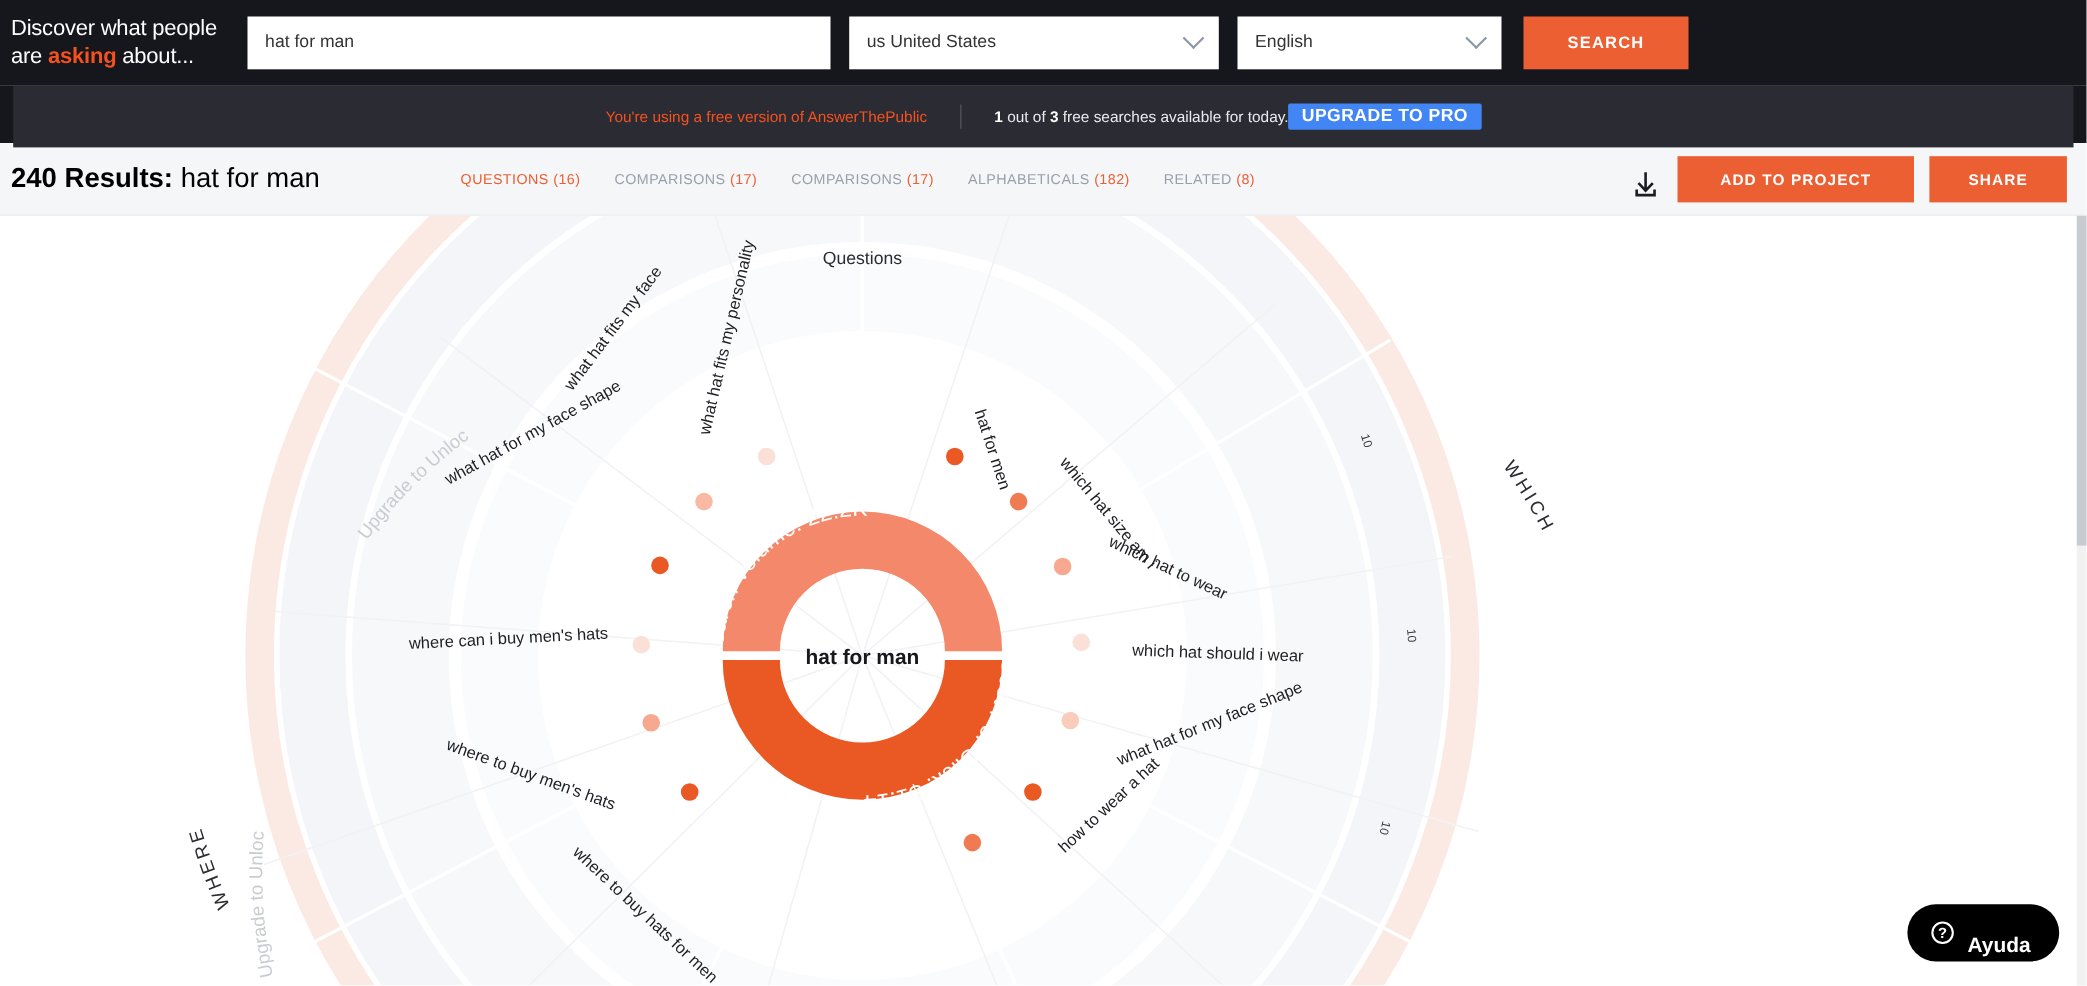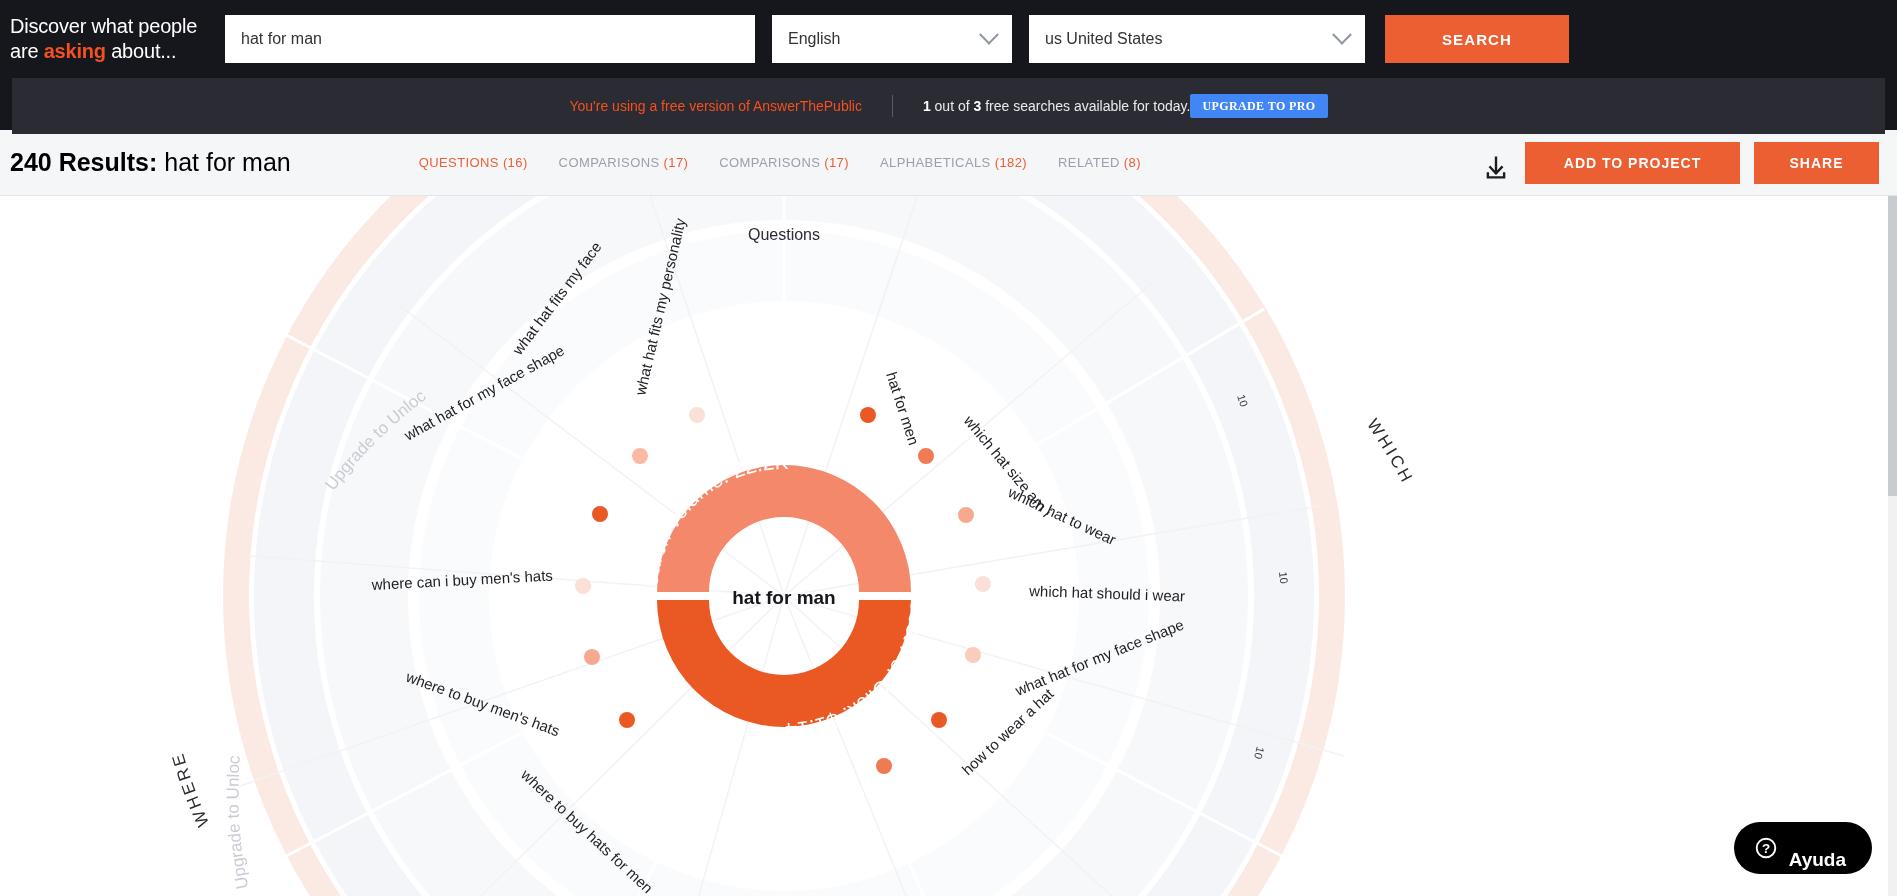--- a/index.html
+++ b/index.html
@@ -59,21 +59,21 @@
   .select-country { width: 336px; }
   .select-lang { width: 240px; }
   .chev {
     width: 14px; height: 14px;
     border-right: 2px solid #8d98a5;
     border-bottom: 2px solid #8d98a5;
     transform: rotate(45deg) translate(-3px,-3px);
     flex: 0 0 auto;
   }
   .search-btn {
-    width: 184px; height: 48px;
+    width: 150px; height: 48px;
     background: #ec5f33;
     color: #fff;
     border: none;
     margin-left: 20px;
     font-size: 15px;
     font-weight: bold;
     letter-spacing: 1.1px;
     cursor: pointer;
     font-family: "Liberation Sans", sans-serif;
   }
@@ -98,26 +98,26 @@
     margin: 0 30px;
   }
   .notice-count { color: #e9eaee; font-size: 14px; }
   .notice-count b { color: #fff; font-weight: bold; }
   .upgrade-btn {
     background: #4285f4;
     color: #fff;
     border: none;
     height: 24px;
     padding: 0 12px;
-    font-size: 12px;
+    font-size: 16px;
     font-weight: bold;
     letter-spacing: 0.4px;
     border-radius: 2px;
     cursor: pointer;
-    font-family: Liberation Serif, serif;
+    font-family: Liberation Sans, sans-serif;
   }
 
   
   .dark-strip {
     height: 52px;
     background: #16161d;
   }
 
   
   .results-header {
@@ -224,27 +224,27 @@
 <body>
 
 <div class="topbar">
   <div class="tagline">
     <span>Discover what people</span><br>
     <span>are </span><span class="hl">asking</span><span> about...</span>
   </div>
 
   <input class="search-field" type="text" value="hat for man" placeholder="Enter your keyword" style="">
 
+  <div class="select-box select-country">
+    <span>us United States</span>
+    <span class="chev"></span>
+  </div>
+
   <div class="select-box select-lang">
     <span>English</span>
-    <span class="chev"></span>
-  </div>
-
-  <div class="select-box select-country">
-    <span>us United States</span>
     <span class="chev"></span>
   </div>
 
   <button class="search-btn">SEARCH</button>
 </div>
 
 <div class="notice">
   <span class="notice-free">You're using a free version of AnswerThePublic</span>
   <span class="notice-divider"></span>
   <span class="notice-count">

